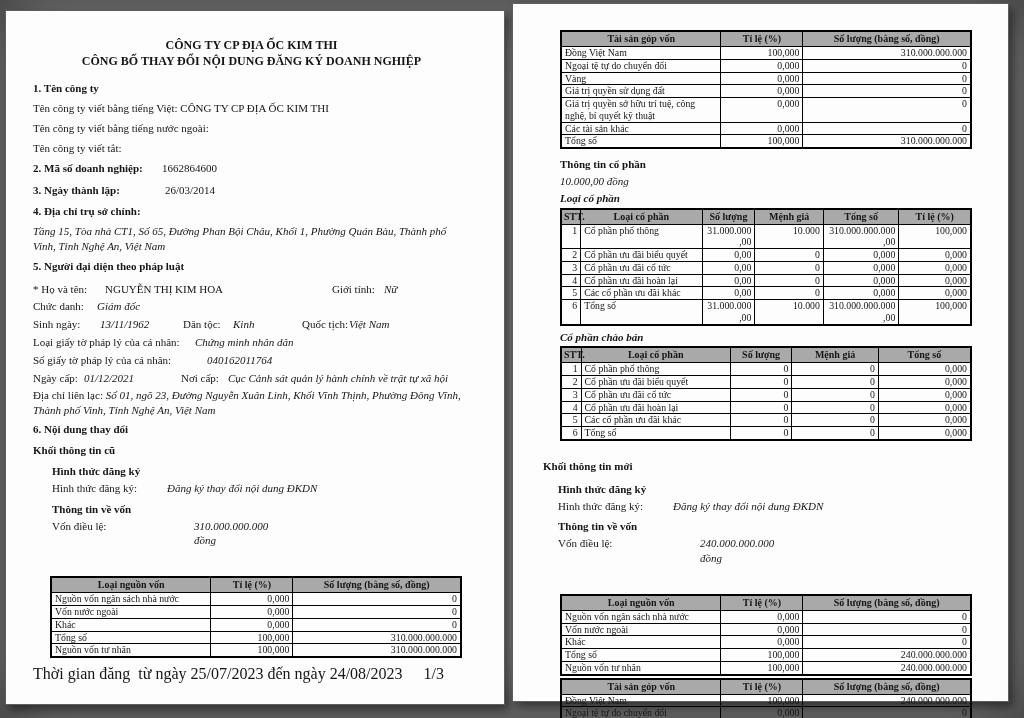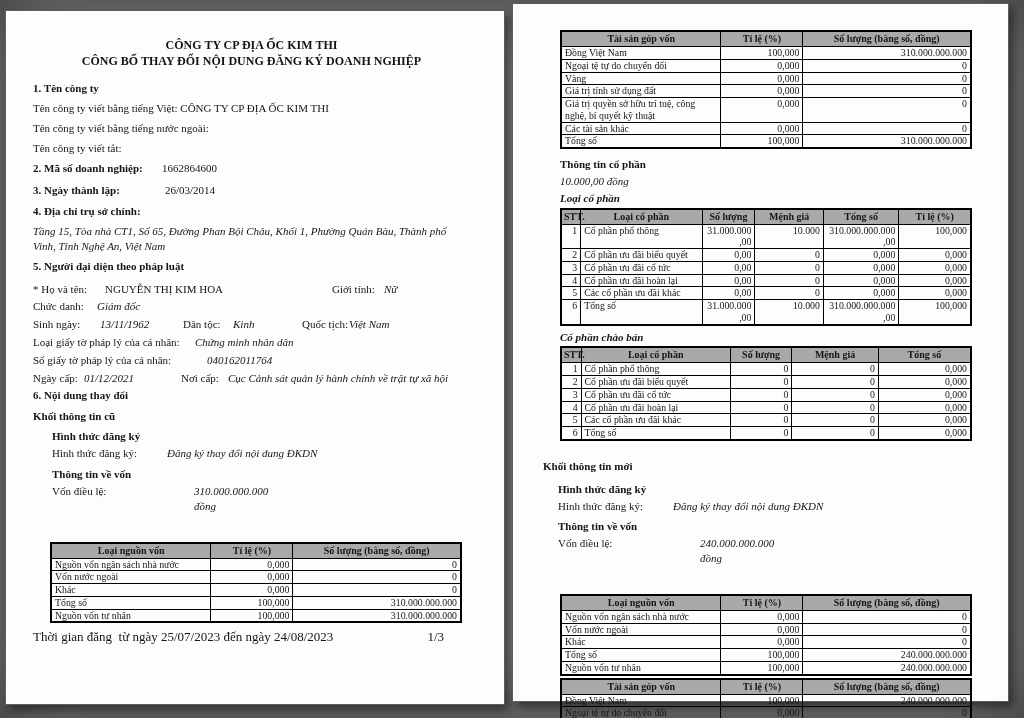--- a/index.html
+++ b/index.html
@@ -37,21 +37,21 @@
   .ind19{margin-left:19px;}
   .mt2{margin-top:2px;} .mt4{margin-top:4px;} .mt8{margin-top:8px;} .mt18{margin-top:18px;}
   .mb2{margin-bottom:2px;} .mb6{margin-bottom:6px;} .mb8{margin-bottom:8px;} .mb10{margin-bottom:28px;gap:44px;}
   .tbl{border-collapse:collapse;width:412px;table-layout:fixed;
        font-size:9.8px;line-height:1.2;border:2px solid #000;}
   .tbl th{border:1px solid #000;background:#a9a9a9;font-weight:bold;
           text-align:center;padding:1px 2px;font-size:10px;}
   .tbl td{border:1px solid #000;padding:0 3px;vertical-align:top;}
   .tbl td.txt{text-align:left;}
   .tbl td.num{text-align:right;overflow-wrap:anywhere;}
-  .footer{display:flex;justify-content:space-between;margin-top:5px;font-size:13px;
+  .footer{display:flex;justify-content:space-between;margin-top:5px;font-size:16px;
           white-space:pre-wrap;}
   .pageno{margin-right:26px;}
 </style>
 </head>
 <body>
 
 <div class="stage">
 
   <div class="page page1">
     <div class="title center b fs12">
@@ -102,20 +102,21 @@
     <div class="row">
         <span class="w174">Số giấy tờ pháp lý của cá nhân:</span>
         <span class="i">040162011764</span>
       </div>
     <div class="row mb2">
         <span class="w51">Ngày cấp:</span>
         <span class="i w97">01/12/2021</span>
         <span class="w47">Nơi cấp:</span>
         <span class="i w240 grow">Cục Cảnh sát quản lý hành chính về trật tự xã hội</span>
       </div>
+    <div class="para"><span>Địa chỉ liên lạc: </span><span class="i">Số 01, ngõ 23, Đường Nguyễn Xuân Linh, Khối Vĩnh Thịnh, Phường Đông Vĩnh, Thành phố Vinh, Tỉnh Nghệ An, Việt Nam</span></div>
 
     <div class="h b mt2 mb6">6. Nội dung thay đổi</div>
     <div class="h b mb6">Khối thông tin cũ</div>
     <div class="h b ind19 mb2">Hình thức đăng ký</div>
     <div class="row ind19 mb6">
         <span class="w115">Hình thức đăng ký:</span>
         <span class="i">Đăng ký thay đổi nội dung ĐKDN</span>
       </div>
     <div class="h b ind19 mb2">Thông tin về vốn</div>
     <div class="row ind19 mb10">
@@ -195,21 +196,21 @@
             <td class="txt">Ngoại tệ tự do chuyển đổi</td>
             <td class="num">0,000</td>
             <td class="num">0</td>
           </tr>
           <tr>
             <td class="txt">Vàng</td>
             <td class="num">0,000</td>
             <td class="num">0</td>
           </tr>
           <tr>
-            <td class="txt">Giá trị tính sử dụng đất</td>
+            <td class="txt">Giá trị quyền sử dụng đất</td>
             <td class="num">0,000</td>
             <td class="num">0</td>
           </tr>
           <tr>
             <td class="txt">Giá trị quyền sở hữu trí tuệ, công nghệ, bí quyết kỹ thuật</td>
             <td class="num">0,000</td>
             <td class="num">0</td>
           </tr>
           <tr>
             <td class="txt">Các tài sản khác</td>

